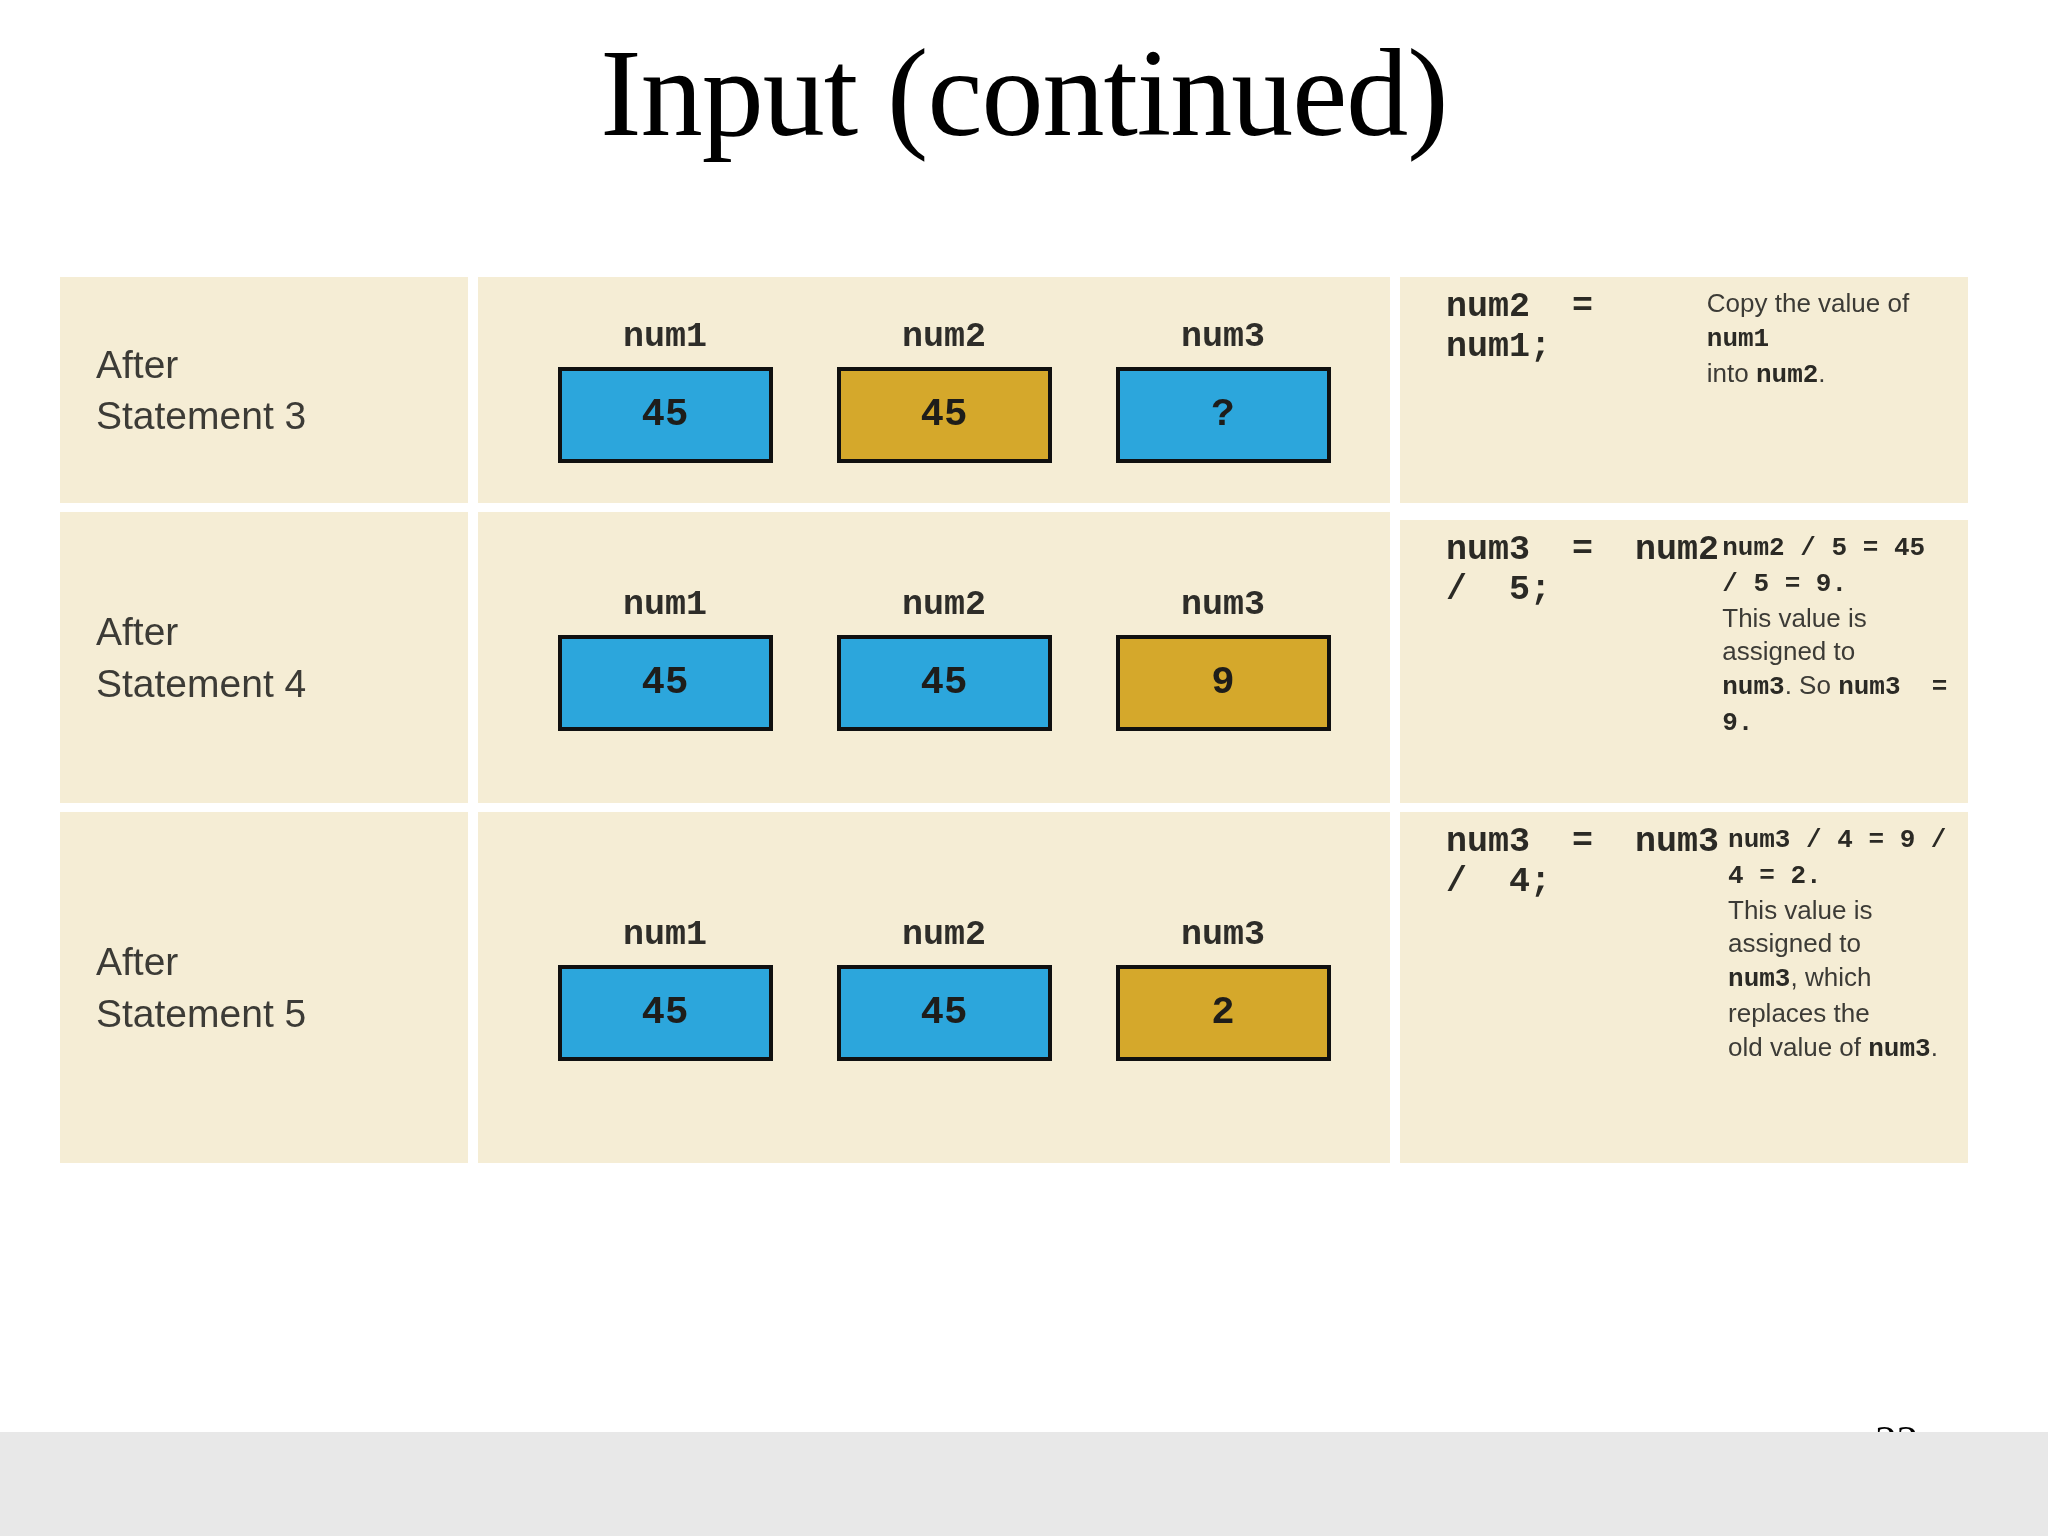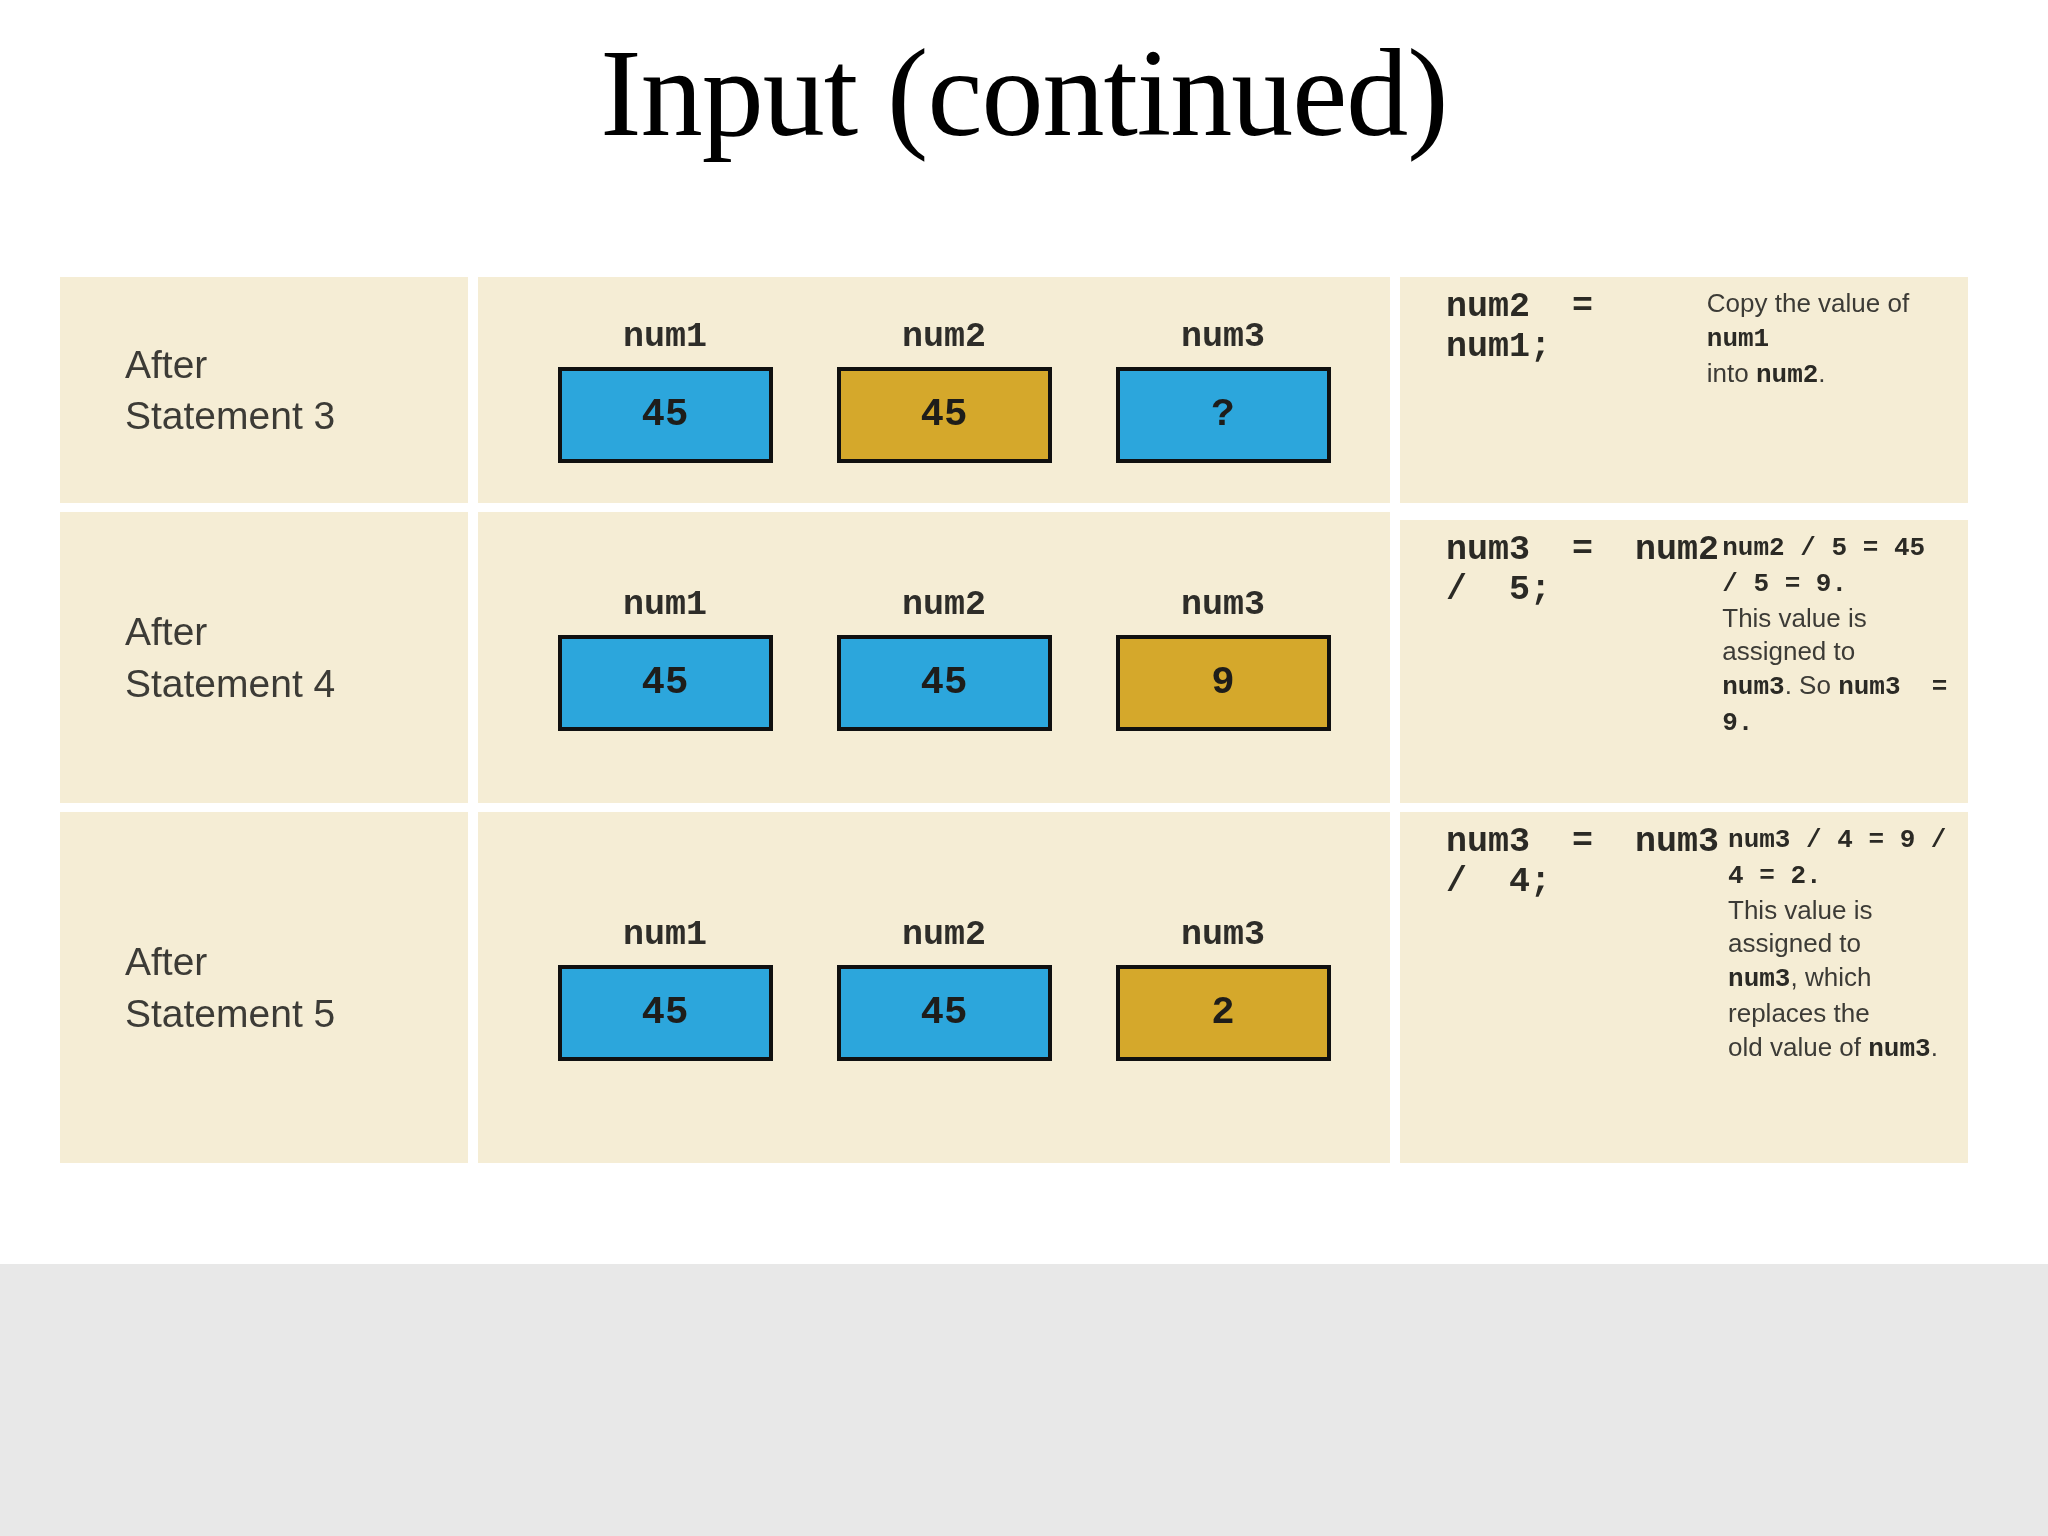--- a/index.html
+++ b/index.html
@@ -1,34 +1,34 @@
 <!DOCTYPE html>
 <html><head>
 <meta charset="utf-8">
 <style>
   html,body { margin:0; padding:0; background:#e8e8e8; }
   .slide {
-    position:relative; width:2048px; height:1264px; background:#ffffff;
+    position:relative; width:2048px; height:1432px; background:#ffffff;
     font-family:"Liberation Sans", sans-serif; overflow:hidden;
   }
   .title {
     position:absolute; top:20px; left:0; width:2048px; text-align:center;
     font-family:"Liberation Serif", serif; font-size:124px; line-height:1.2;
     color:#000000; letter-spacing:-1px;
   }
   .figure-table {
     position:absolute; left:60px; top:277px;
     display:grid;
     grid-template-columns:408px 912px 568px;
     grid-template-rows:226px 291px 351px;
     row-gap:9px; column-gap:10px;
   }
   .cell { box-sizing:border-box; }
   .cell.label {
-    display:flex; align-items:center; padding-left:65px;
+    display:flex; align-items:center; padding-left:36px;
     font-size:39px; line-height:1.32; color:#3c3b36;
   }
   .cell.boxes {
     display:flex; align-items:center; justify-content:center;
     gap:64px; padding-left:20px;
   }
   .vargroup { display:flex; flex-direction:column; align-items:center; }
   .varname {
     font-family:"Liberation Mono", monospace; font-weight:700;
     font-size:35px; color:#2e2d29; margin-bottom:10px; white-space:pre;

